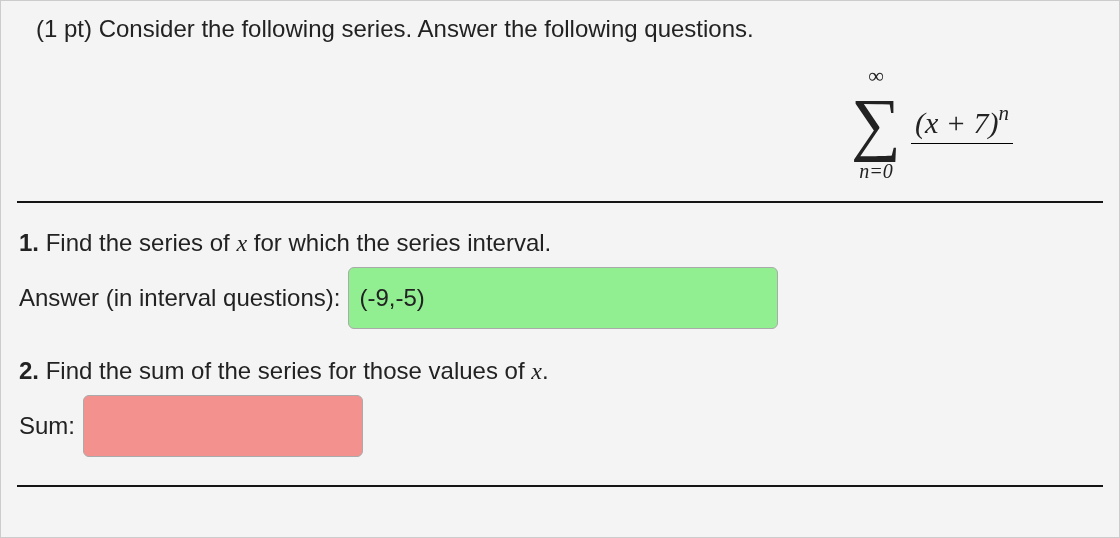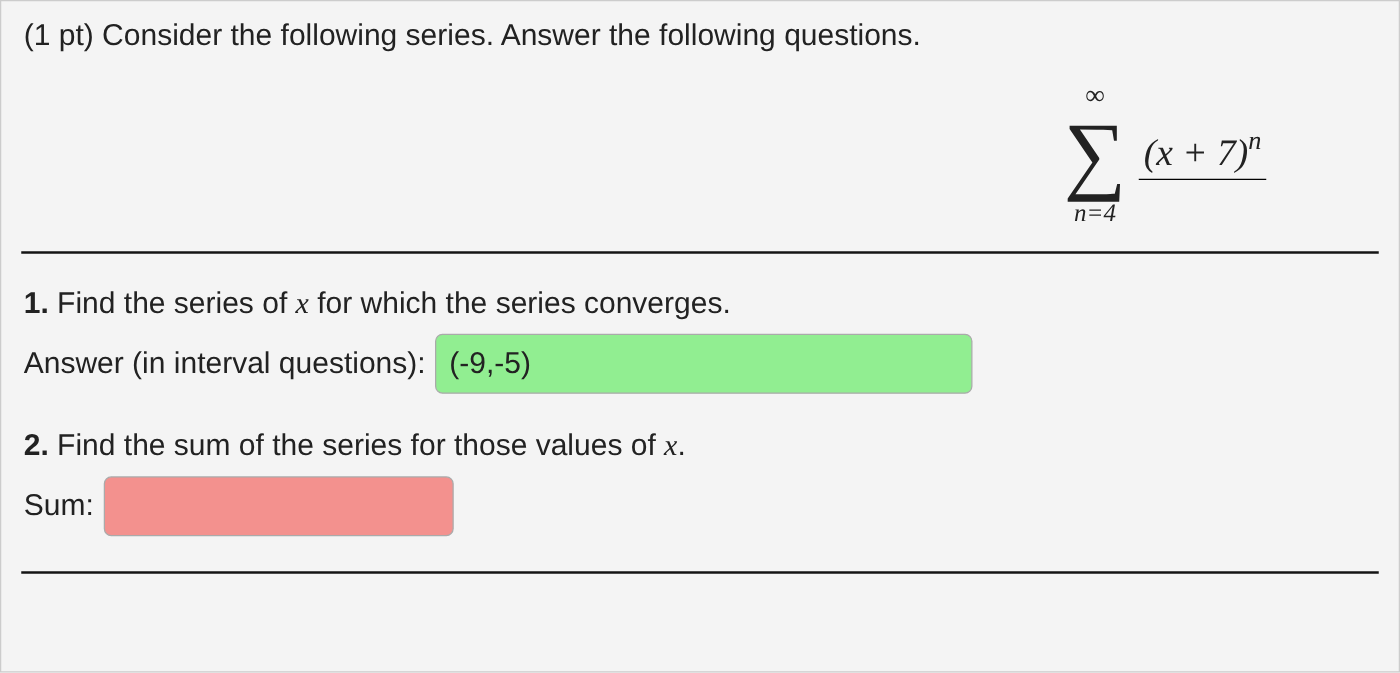--- a/index.html
+++ b/index.html
@@ -8,21 +8,21 @@
     background:#f4f4f4;
     font-family:Arial,Helvetica,sans-serif;
     font-size:24px;
     color:#222;
     box-sizing:border-box;
     border:1px solid #ccc;
     padding:14px 16px 0 16px;
     position:relative;
     overflow:hidden;
   }
-  .prompt{margin:0 0 8px 2px}
+  .prompt{margin:0 0 8px 19px}
   .formula{
     display:flex;justify-content:flex-end;align-items:center;
     margin:22px 90px 18px 0;
   }
   .sigma{
     display:flex;flex-direction:column;align-items:center;
     font-family:"Times New Roman",Times,serif;
     font-style:italic;line-height:1;margin-right:10px
   }
   .sigma .top{font-size:22px;margin-bottom:2px;font-style:normal}
@@ -38,55 +38,55 @@
   sup.exp{font-size:0.7em;font-style:italic;vertical-align:super;position:relative;top:-2px}
   hr{border:none;border-top:2px solid #141414;margin:20px 0 26px 0}
   .q{margin:0 0 10px 2px}
   .q b{font-weight:bold}
   .x{font-family:"Times New Roman",Times,serif;font-style:italic}
   .ans-line{display:flex;align-items:center;margin:10px 0 28px 2px}
   .ans-line label{margin-right:8px}
   input.field{
     font-family:Arial,Helvetica,sans-serif;
     font-size:24px;
-    height:48px;
+    height:62px;
     box-sizing:border-box;
     border:1px solid #aaa;
     border-radius:6px;
     padding:4px 10px;outline:none;color:#222
   }
   .correct{background:#91ee91;width:430px}
   .incorrect{background:#f3918e;width:280px}
 </style>
 </head>
 <body>
 
 <p class="prompt">
   <span>(1 pt)</span>
   <span>Consider the following series. Answer the following questions.</span>
 </p>
 
 <div class="formula">
   <div class="sigma">
     <div class="top">∞</div>
     <div class="sig">∑</div>
-    <div class="bot">n=4</div>
+    <div class="bot">n=0</div>
   </div>
   <div class="frac">
     <div class="num">
       <span>(x + 7)</span><sup class="exp">n</sup>
     </div>
   </div>
 </div>
 
 <hr>
 
 <p class="q">
   <b>1.</b>
-  <span>Find the series of </span><span class="x">x</span><span> for which the series converges.</span>
+  <span>Find the series of </span><span class="x">x</span><span> for which the series interval.</span>
 </p>
 <div class="ans-line">
   <label>Answer (in interval questions):</label>
   <input class="field correct" type="text" value="(-9,-5)" style="">
 </div>
 
 <p class="q">
   <b>2.</b>
   <span>Find the sum of the series for those values of </span><span class="x">x</span><span>.</span>
 </p>

